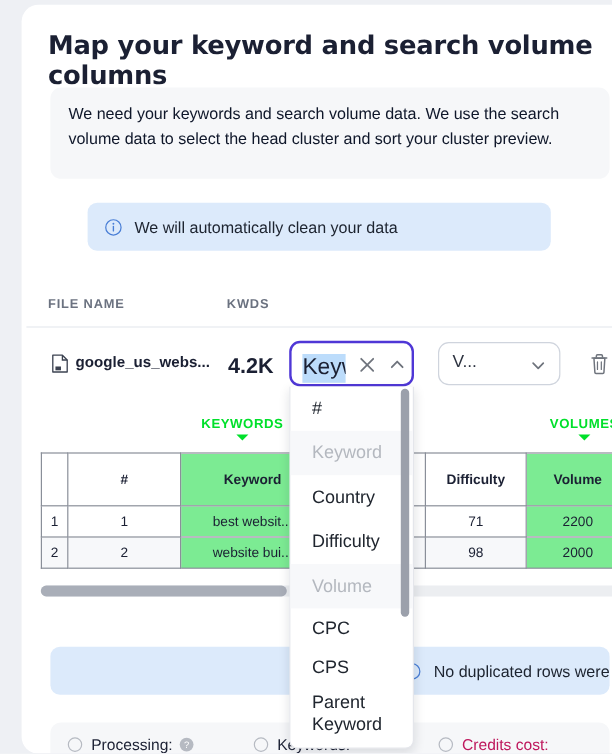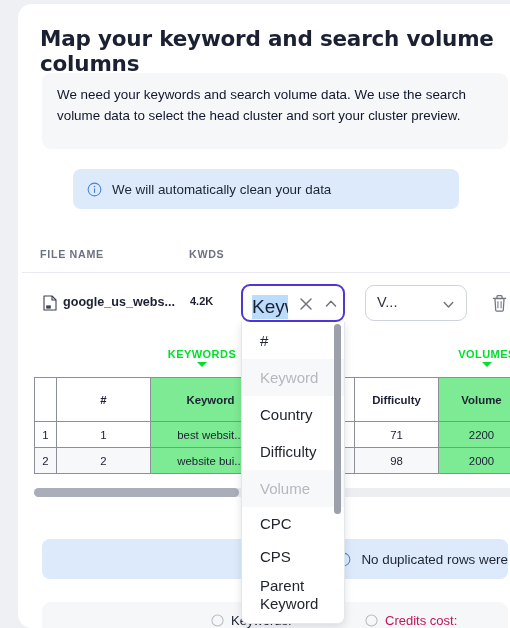--- a/index.html
+++ b/index.html
@@ -103,21 +103,21 @@
     position: absolute;
     left: 45px; top: 291px;
     font-size: 12.6px;
     font-weight: 600;
     color: #1b2033;
     white-space: nowrap;
   }
   .file-kwds {
     position: absolute;
     left: 172px; top: 291px;
-    font-size: 11px;
+    font-size: 18px;
     font-weight: 600;
     color: #1b2033;
   }
 
   
   .select-open {
     position: absolute;
     left: 223px; top: 280px;
     width: 104px; height: 38px;
     border: 2px solid #4f37d6;
@@ -408,20 +408,30 @@
     <div class="banner bottom">
       <svg class="ic" viewBox="0 0 16 16">
         <circle cx="8" cy="8" r="6.8" fill="none" stroke="#4a7fd6" stroke-width="1.1"></circle>
         <circle cx="8" cy="4.8" r="0.85" fill="#4a7fd6"></circle>
         <rect x="7.4" y="6.6" width="1.2" height="5" rx="0.5" fill="#4a7fd6"></rect>
       </svg>
       <span class="bt">No duplicated rows were</span>
     </div>
 
     <div class="summary">
+      <div class="sum-item a">
+        <svg class="sum-ic sum-pre" viewBox="0 0 14 14">
+          <circle cx="7" cy="7" r="6" fill="none" stroke="#b6bac2" stroke-width="1.1"></circle>
+        </svg>
+        <span class="lbl">Processing:</span>
+        <svg class="sum-ic" viewBox="0 0 14 14">
+          <circle cx="7" cy="7" r="6.2" fill="#b6bac2"></circle>
+          <text x="7" y="10.2" font-size="8.5" fill="#ffffff" text-anchor="middle" font-family="Liberation Sans, sans-serif">?</text>
+        </svg>
+      </div>
       <div class="sum-item b">
         <svg class="sum-ic sum-pre" viewBox="0 0 14 14">
           <circle cx="7" cy="7" r="6" fill="none" stroke="#b6bac2" stroke-width="1.1"></circle>
         </svg>
         <span class="lbl">Keywords:</span>
       </div>
       <div class="sum-item c">
         <svg class="sum-ic sum-pre" viewBox="0 0 14 14">
           <circle cx="7" cy="7" r="6" fill="none" stroke="#b6bac2" stroke-width="1.1"></circle>
         </svg>

